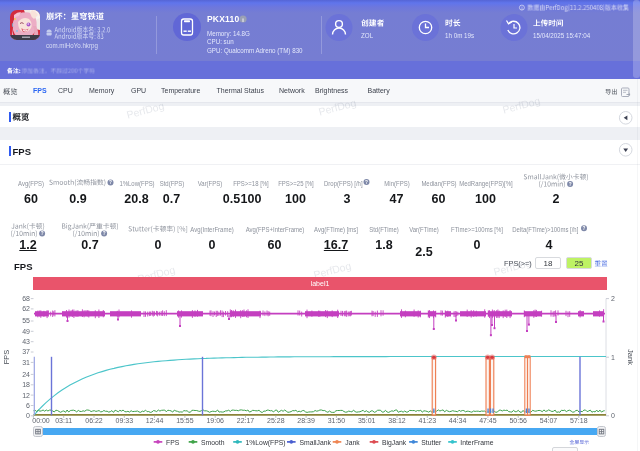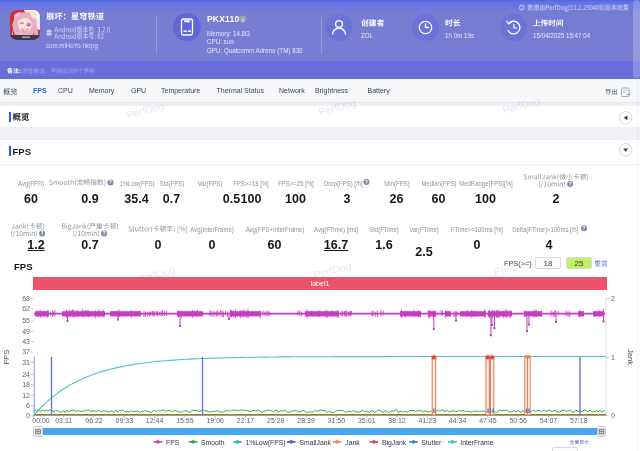--- a/index.html
+++ b/index.html
@@ -47,54 +47,54 @@
 <div class="ab" style="left:12.5px;top:145.5px;font-size:9.5px;font-weight:bold;color:#16181d;">FPS</div>
 <div class="ab" style="left:8.5px;top:111.5px;width:2px;height:10px;background:#2f5af0;"></div>
 <div class="ab" style="left:8.5px;top:146px;width:2px;height:10px;background:#2f5af0;"></div>
 <div class="ab" style="left:14px;top:260.5px;font-size:9.5px;font-weight:bold;color:#16181d;">FPS</div>
 <div class="ab" style="left:504px;top:258.5px;font-size:8px;color:#4a4f59;transform:scaleX(0.92);transform-origin:0 0;">FPS(&gt;=)</div>
 <div class="ab" style="left:535px;top:256.5px;width:26px;height:12px;border:1px solid #d8dade;border-radius:2px;background:#fff;font-size:8px;color:#33363d;text-align:center;line-height:11px;">18</div>
 <div class="ab" style="left:566px;top:256.5px;width:26px;height:12px;border:1px solid #d8dade;border-radius:2px;background:#bef264;font-size:8px;color:#33363d;text-align:center;line-height:11px;">25</div>
 <div class="lab" style="left:31px;top:179.5px;">Avg(FPS)</div>
 <div class="val" style="left:31px;top:192px;">60</div>
 <div class="lab" style="left:136.5px;top:179.5px;">1%Low(FPS)</div>
-<div class="val" style="left:136.5px;top:192px;">35.4</div>
+<div class="val" style="left:136.5px;top:192px;">20.8</div>
 <div class="lab" style="left:171.5px;top:179.5px;">Std(FPS)</div>
 <div class="val" style="left:171.5px;top:192px;">0.7</div>
 <div class="lab" style="left:209.5px;top:179.5px;">Var(FPS)</div>
 <div class="val" style="left:209.5px;top:192px;padding-left:44px;">0.5</div>
 <div class="lab" style="left:251px;top:179.5px;">FPS&gt;=18 [%]</div>
 <div class="val" style="left:251px;top:192px;">100</div>
 <div class="lab" style="left:295.5px;top:179.5px;">FPS&gt;=25 [%]</div>
 <div class="val" style="left:295.5px;top:192px;">100</div>
 <div class="lab" style="left:347px;top:179.5px;padding-right:8px;">Drop(FPS) [/h]</div>
 <div class="val" style="left:347px;top:192px;">3</div>
 <div class="lab" style="left:396.5px;top:179.5px;">Min(FPS)</div>
-<div class="val" style="left:396.5px;top:192px;">26</div>
+<div class="val" style="left:396.5px;top:192px;">47</div>
 <div class="lab" style="left:438.5px;top:179.5px;">Median(FPS)</div>
 <div class="val" style="left:438.5px;top:192px;">60</div>
 <div class="lab" style="left:485.5px;top:179.5px;">MedRange(FPS)[%]</div>
 <div class="val" style="left:485.5px;top:192px;">100</div>
-<div class="val" style="left:90px;top:192px;text-align:center;">0.9</div>
+<div class="val" style="left:78px;top:192px;text-align:center;">0.9</div>
 <div class="val" style="left:556px;top:192px;">2</div>
 <div class="lab" style="left:212px;top:225.7px;">Avg(InterFrame)</div>
 <div class="val" style="left:212px;top:238.3px;">0</div>
 <div class="lab" style="left:274.5px;top:225.7px;">Avg(FPS+InterFrame)</div>
 <div class="val" style="left:274.5px;top:238.3px;">60</div>
 <div class="lab" style="left:336px;top:225.7px;">Avg(FTime) [ms]</div>
 <div class="val" style="left:336px;top:238.3px;text-decoration:underline;">16.7</div>
 <div class="lab" style="left:384px;top:225.7px;">Std(FTime)</div>
-<div class="val" style="left:384px;top:238.3px;">1.6</div>
+<div class="val" style="left:384px;top:238.3px;">1.8</div>
 <div class="lab" style="left:424px;top:225.7px;">Var(FTime)</div>
 <div class="val" style="left:424px;top:245px;">2.5</div>
 <div class="lab" style="left:477px;top:225.7px;">FTime&gt;=100ms [%]</div>
 <div class="val" style="left:477px;top:238.3px;">0</div>
 <div class="lab" style="left:549px;top:225.7px;padding-right:8px;">Delta(FTime)&gt;100ms [/h]</div>
 <div class="val" style="left:549px;top:238.3px;">4</div>
-<div class="val" style="left:36px;top:238.3px;text-decoration:underline;">1.2</div>
+<div class="val" style="left:28px;top:238.3px;text-decoration:underline;">1.2</div>
 <div class="val" style="left:90px;top:238.3px;">0.7</div>
 <div class="val" style="left:158px;top:238.3px;">0</div>
 <div class="ab" style="left:42.5px;top:428.3px;width:554px;height:7.2px;background:#47a8f2;"></div>
 <div class="ab" style="left:33.3px;top:426.3px;width:9.5px;height:10.5px;background:#f2f3f5;border:1px solid #c2c5cc;border-radius:2.5px;"></div>
 <div class="ab" style="left:596.8px;top:426.3px;width:9.5px;height:10.5px;background:#f2f3f5;border:1px solid #c2c5cc;border-radius:2.5px;"></div>
 <div class="ab" style="left:552px;top:447px;width:26px;height:10px;border:1px solid #d4d6da;border-radius:2px;background:#fbfbfc;"></div>
 <svg class="ab" style="left:0;top:0;" width="640" height="451" viewBox="0 0 640 451" font-family="Liberation Sans,sans-serif">
 <defs>
       <path id="g0" d="M351 449V387H218V449ZM110 546V332C110 225 103 83 24 -17C48 -30 93 -71 110 -92C159 -30 187 51 202 133H351V38C351 26 347 23 335 22C324 22 285 22 248 23C263 -4 280 -51 285 -81C345 -81 389 -80 421 -62C453 -44 462 -14 462 36V546ZM351 227H214L218 293H351ZM792 449V387H650V449ZM542 546V308C542 205 535 73 459 -20C482 -34 526 -75 543 -96C595 -35 623 49 637 132H792V40C792 29 788 25 775 25C763 25 722 24 685 26C700 -3 718 -51 722 -82C785 -82 829 -80 863 -62C896 -44 906 -12 906 39V546ZM792 226H647L650 293H792ZM436 850V699H218V815H98V592H911V815H786V699H558V850Z"></path>
       <path id="g1" d="M352 795V680H631C559 544 441 430 304 362C329 339 373 288 391 262C460 302 526 354 585 414V-89H705V446C777 386 861 309 901 258L987 345C937 401 832 487 757 545L705 495V564C729 601 751 639 770 680H962V795ZM22 171 61 48C155 82 273 126 383 168L362 280L265 247V497H356V610H265V834H151V610H44V497H151V210C103 195 58 181 22 171Z"></path>

